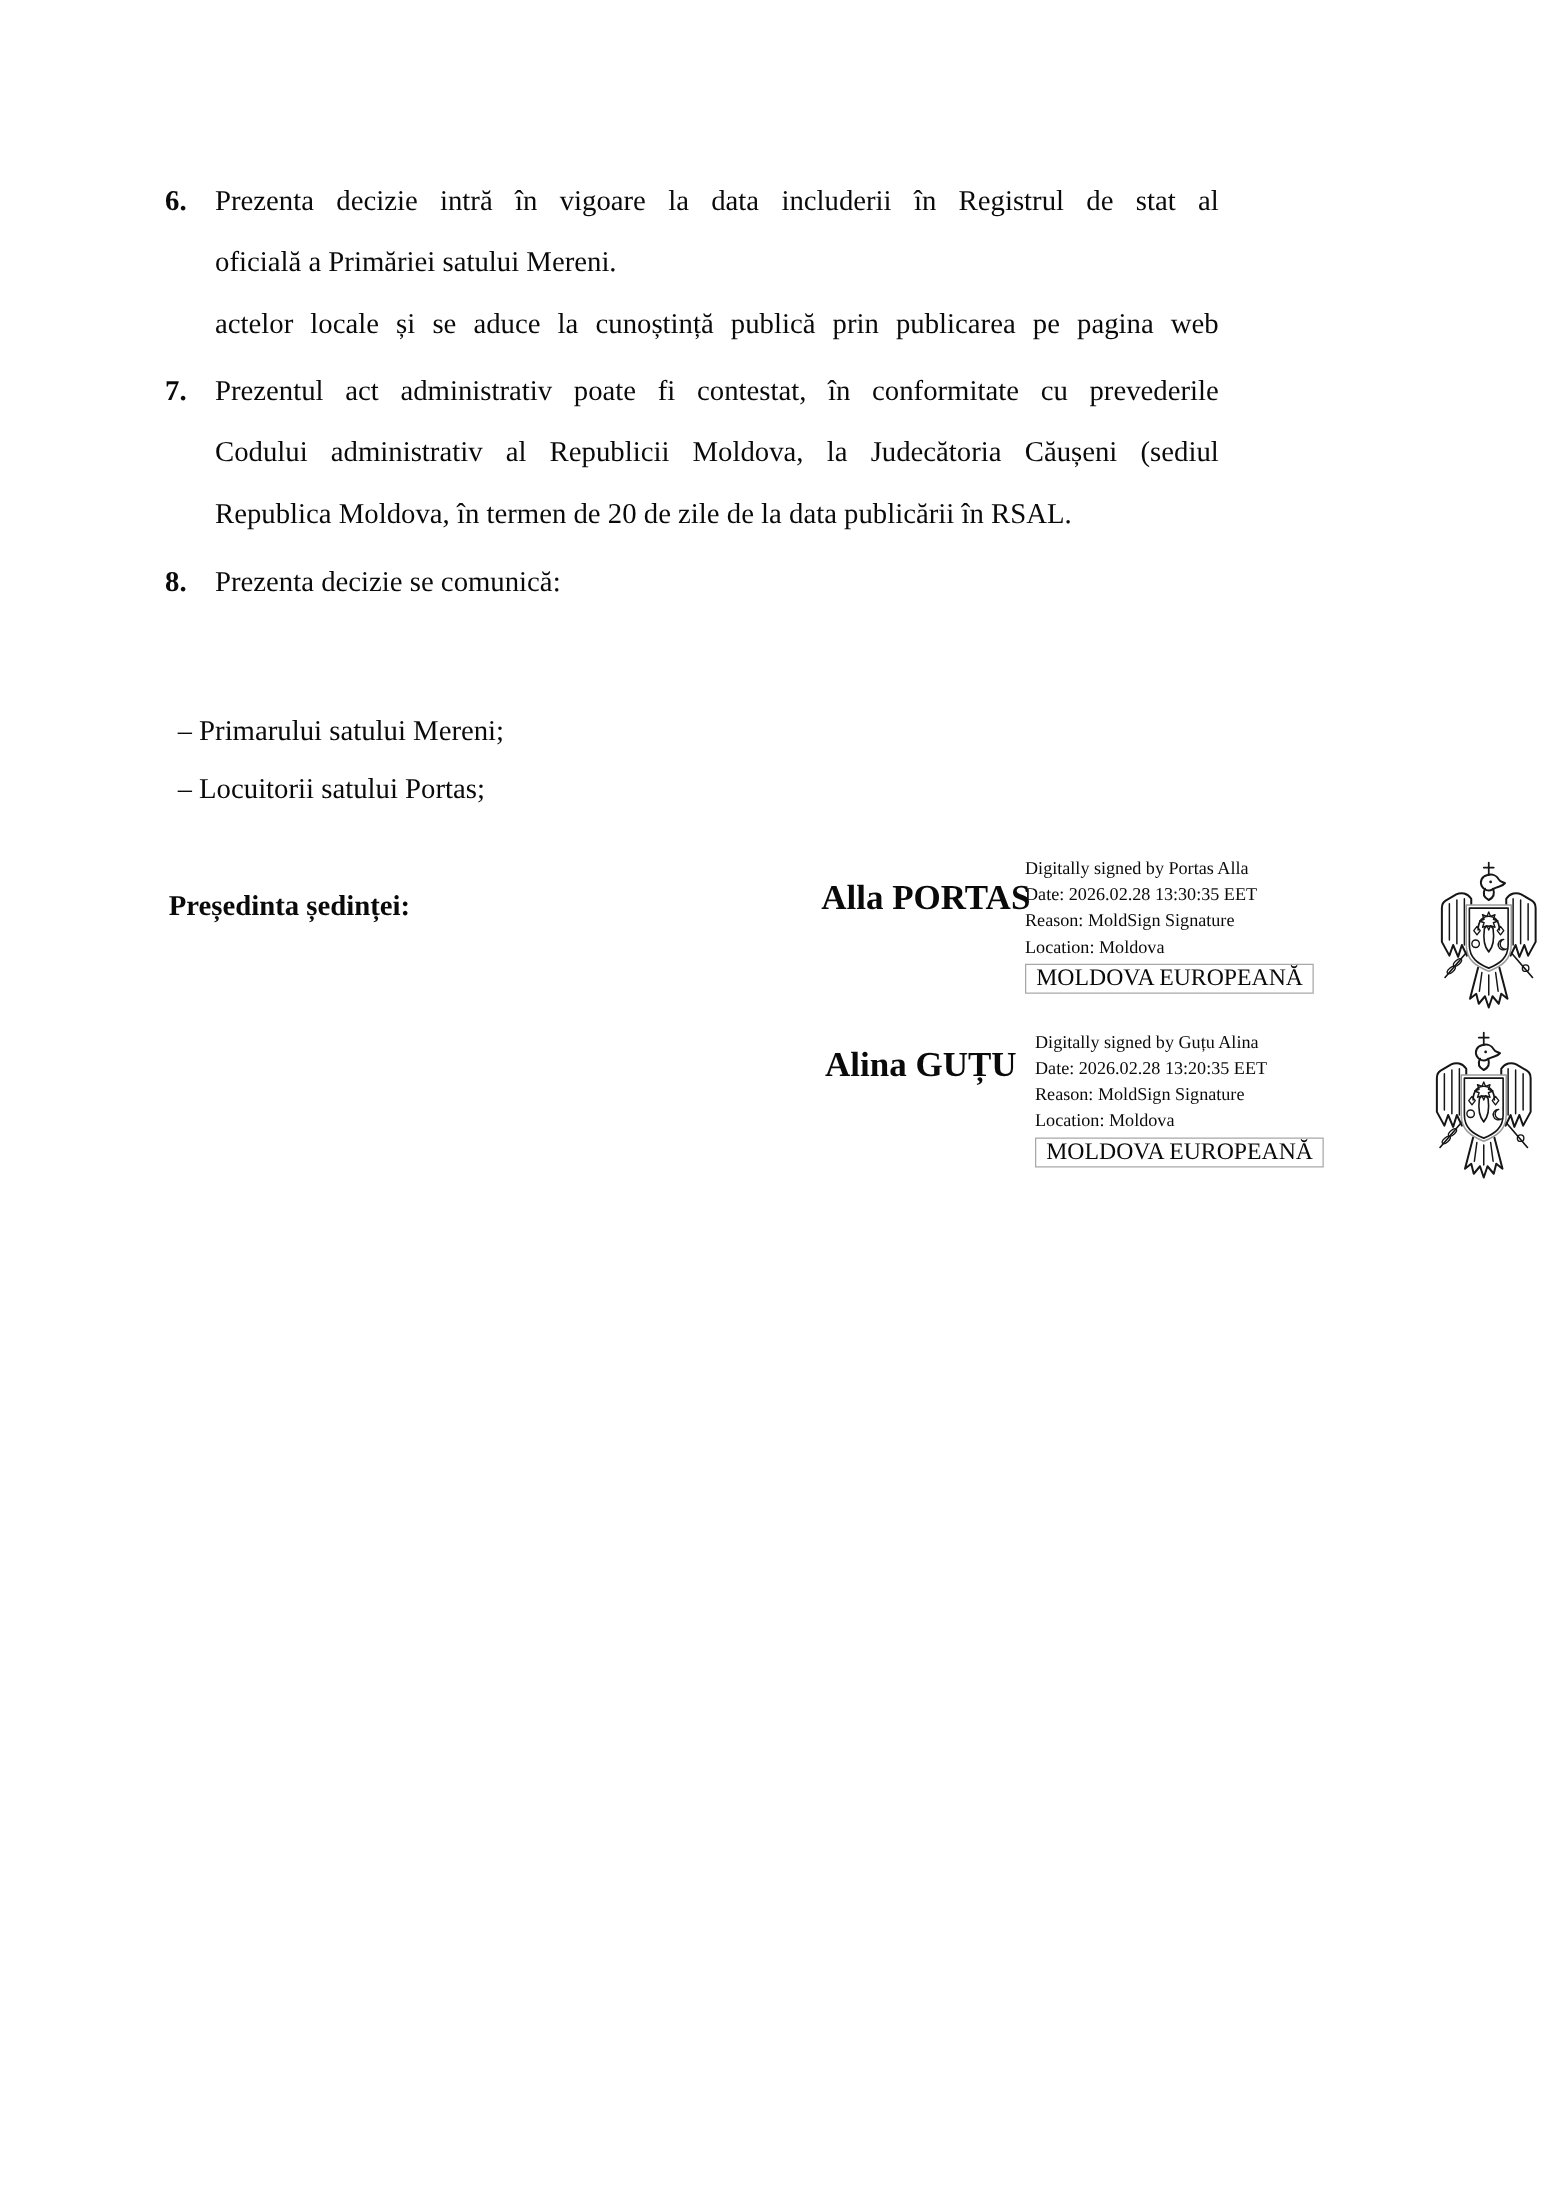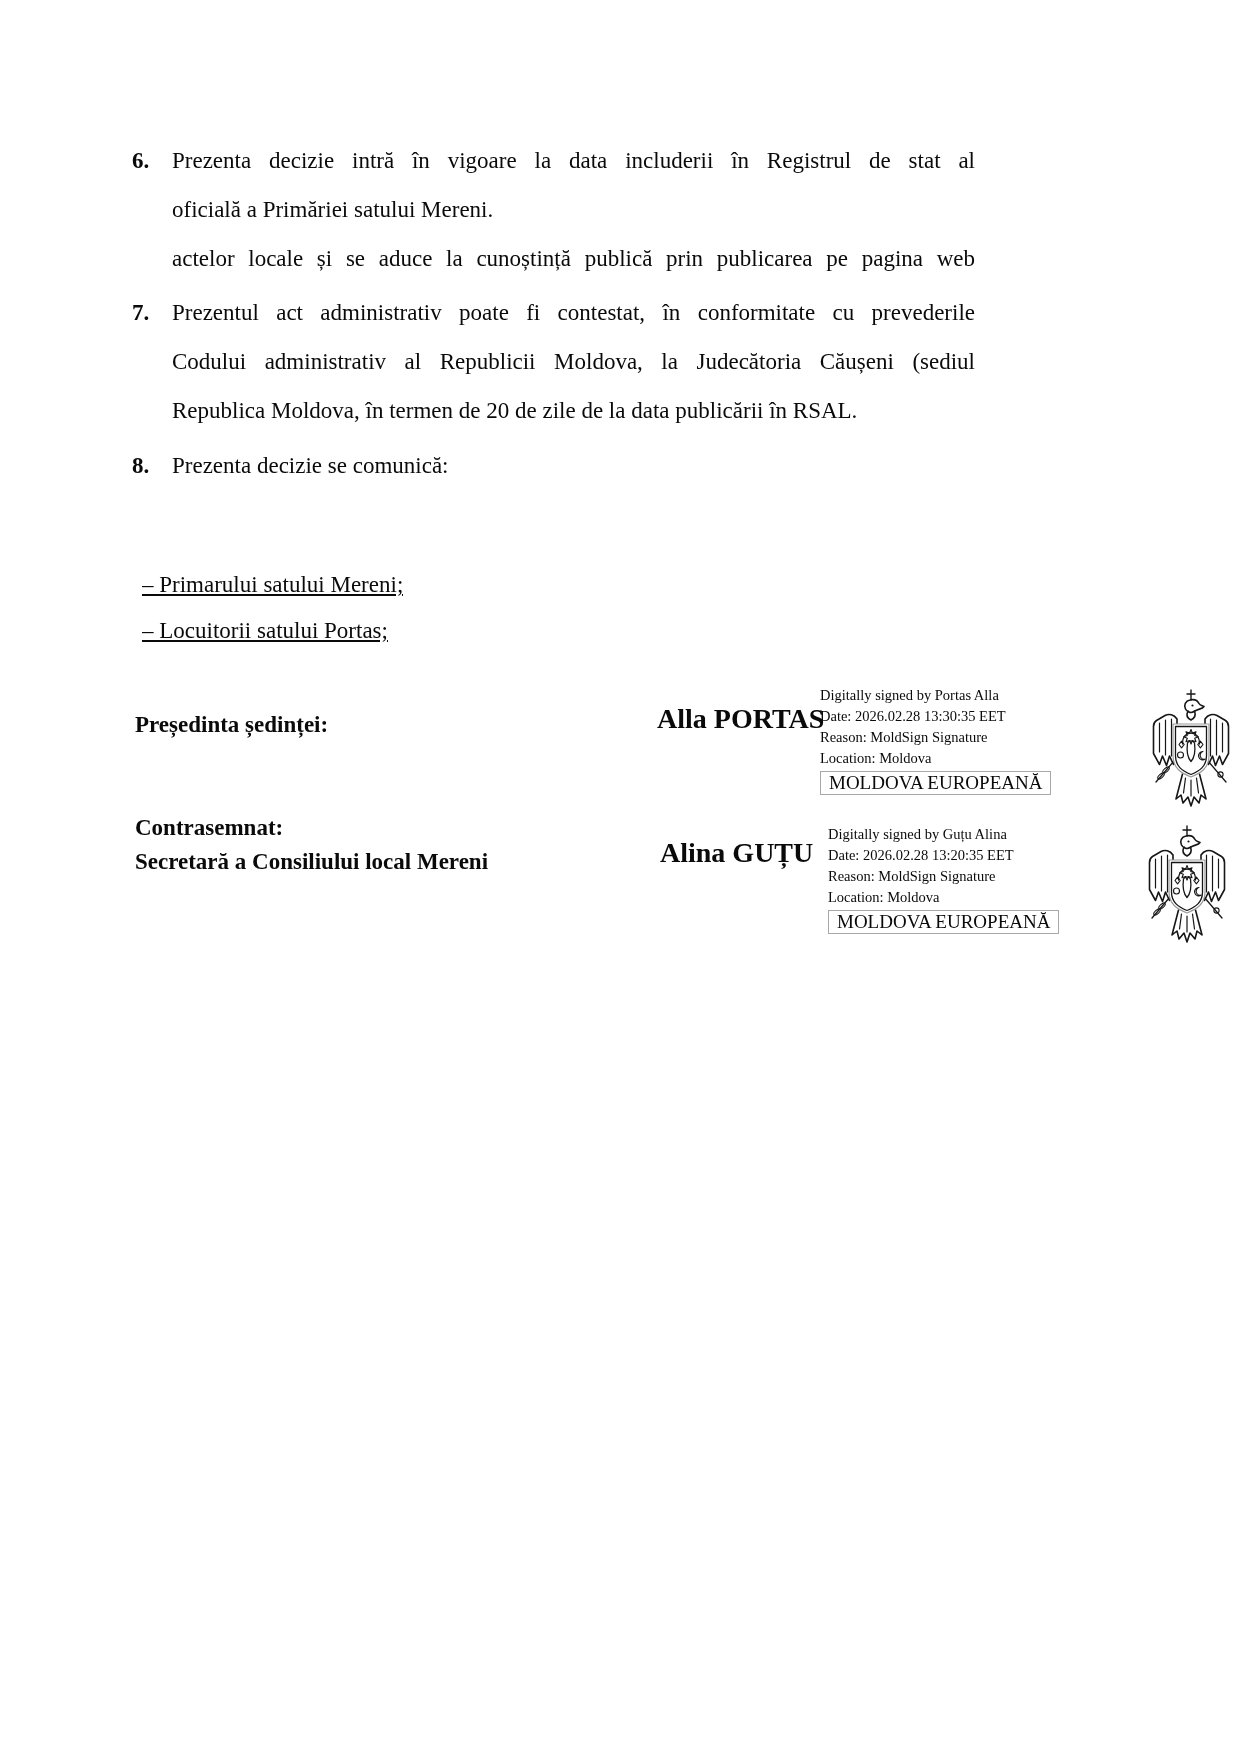--- a/index.html
+++ b/index.html
@@ -15,21 +15,21 @@
   .doc-body{position:absolute;left:135px;top:136px;width:840px;font-size:23px;}
   .item{position:relative;padding-left:37px;}
   .item .num{position:absolute;left:-3px;top:0;line-height:49px;font-weight:bold;}
   .line{height:49px;line-height:49px;overflow:hidden;white-space:nowrap;}
   .jline{text-align:justify;white-space:normal;}
   .jline::after{content:"";display:inline-block;width:100%;height:0;}
   .item7{margin-top:5px;}
   .item8{margin-top:6px;}
   
   .recipients{position:absolute;left:142px;top:562px;font-size:23px;}
-  .recipients .line{height:46px;line-height:46px;text-decoration:underline;}
+  .recipients .line{height:46px;line-height:46px;}
   
   .role{position:absolute;font-size:23px;font-weight:bold;line-height:34px;}
   .role-president{left:135px;top:708px;}
   .role-secretary{left:135px;top:811px;}
   .signer{position:absolute;font-size:28px;font-weight:bold;line-height:32px;white-space:nowrap;}
   .signer-portas{left:657px;top:703px;}
   .signer-gutu{left:660px;top:837px;}
   .digi{position:absolute;width:215px;font-size:14.5px;line-height:21px;white-space:nowrap;}
   .digi-1{left:820px;top:685px;font-family:Liberation Serif, serif;}
   .digi-2{left:828px;top:824px;}
@@ -128,24 +128,20 @@
     <div>Date: 2026.02.28 13:30:35 EET</div>
     <div>Reason: MoldSign Signature</div>
     <div>Location: Moldova</div>
     <div class="badge">MOLDOVA EUROPEANĂ</div>
   </div>
 
   <svg class="coa coa-1" viewBox="0 0 90 118">
     <use href="#coa-art"></use>
   </svg>
 
-  <div class="role role-secretary">
-    <div>Contrasemnat:</div>
-    <div>Secretară a Consiliului local Mereni</div>
-  </div>
   <div class="signer signer-gutu">Alina GUȚU</div>
 
   <div class="digi digi-2">
     <div>Digitally signed by Guțu Alina</div>
     <div>Date: 2026.02.28 13:20:35 EET</div>
     <div>Reason: MoldSign Signature</div>
     <div>Location: Moldova</div>
     <div class="badge">MOLDOVA EUROPEANĂ</div>
   </div>
 

